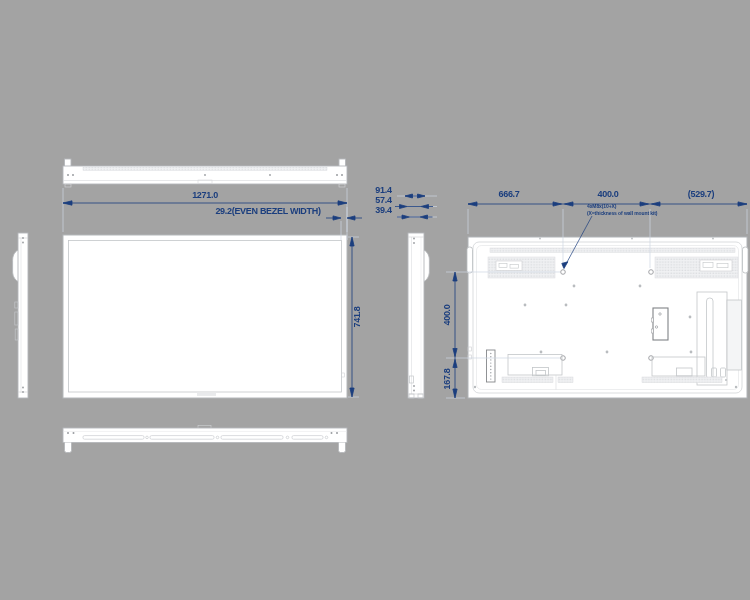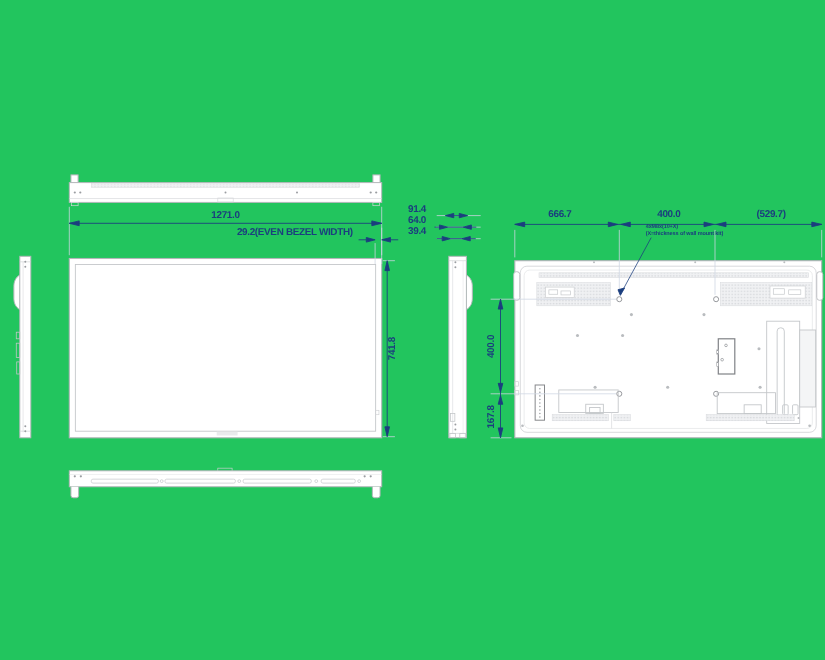--- a/index.html
+++ b/index.html
@@ -1,23 +1,23 @@
 <!DOCTYPE html>
 <html><head>
 <meta charset="utf-8">
 <style>
   html,body{margin:0;padding:0;background:#fff;}
   body{width:750px;height:600px;font-family:"Liberation Sans",sans-serif;}
-  .stage{position:relative;width:750px;height:600px;background:#22c55e;overflow:hidden;}
+  .stage{position:relative;width:750px;height:600px;background:#a3a3a3;overflow:hidden;}
   .view{position:absolute;}
   .overlay{position:absolute;left:0;top:0;}
   .dim{position:absolute;color:#1b3e7e;font-weight:bold;font-size:9px;letter-spacing:-0.3px;white-space:nowrap;line-height:1;}
   .dim-c{transform:translateX(-50%);}
   .dim-rot{transform:translate(-50%,-50%) rotate(-90deg);}
-  .dim-r{width:25px;text-align:left;}
+  .dim-r{width:25px;text-align:center;}
   .note{position:absolute;color:#1b3e7e;font-weight:bold;font-size:5px;letter-spacing:-0.1px;white-space:nowrap;line-height:1.2;}
 </style>
 </head>
 <body>
 
 <div class="stage">
 
   <div class="view" style="left:55px;top:153px">
     <svg width="300" height="38" viewBox="0 0 300 38">
       <defs>
@@ -286,21 +286,21 @@
       <polygon points="455,359.5 452.9,367.5 457.1,367.5"></polygon>
       <polygon points="455,398 452.9,389 457.1,389"></polygon>
       <line x1="592" y1="216" x2="566" y2="264" stroke-width="0.7"></line>
       <polygon points="564,268.5 567.8,261.8 561.8,263.4"></polygon>
     </g>
   </svg>
 
   <div class="dim dim-c" style="left:205px;top:191px">1271.0</div>
   <div class="dim dim-c" style="left:268px;top:207px">29.2(EVEN BEZEL WIDTH)</div>
   <div class="dim dim-r" style="left:371px;top:186px">91.4</div>
-  <div class="dim dim-r" style="left:371px;top:196px">64.0</div>
+  <div class="dim dim-r" style="left:371px;top:196px">57.4</div>
   <div class="dim dim-r" style="left:371px;top:206px">39.4</div>
   <div class="dim dim-rot" style="left:356.5px;top:317px">741.8</div>
   <div class="dim dim-c" style="left:509px;top:189.5px">666.7</div>
   <div class="dim dim-c" style="left:608px;top:189.5px">400.0</div>
   <div class="dim dim-c" style="left:701px;top:189.5px">(529.7)</div>
   <div class="dim dim-rot" style="left:447px;top:315px">400.0</div>
   <div class="dim dim-rot" style="left:447px;top:379px">167.8</div>
   <div class="note" style="left:587px;top:203px">4xM8x(10+X)</div>
   <div class="note" style="left:587px;top:209.5px">(X=thickness of wall mount kit)</div>
 

